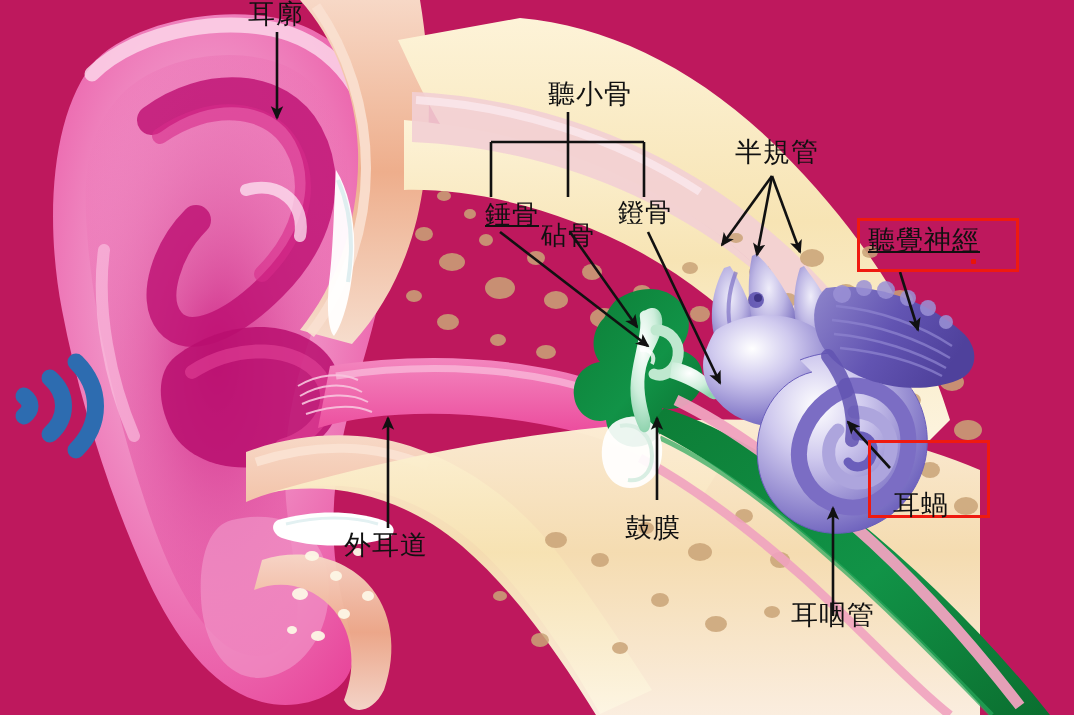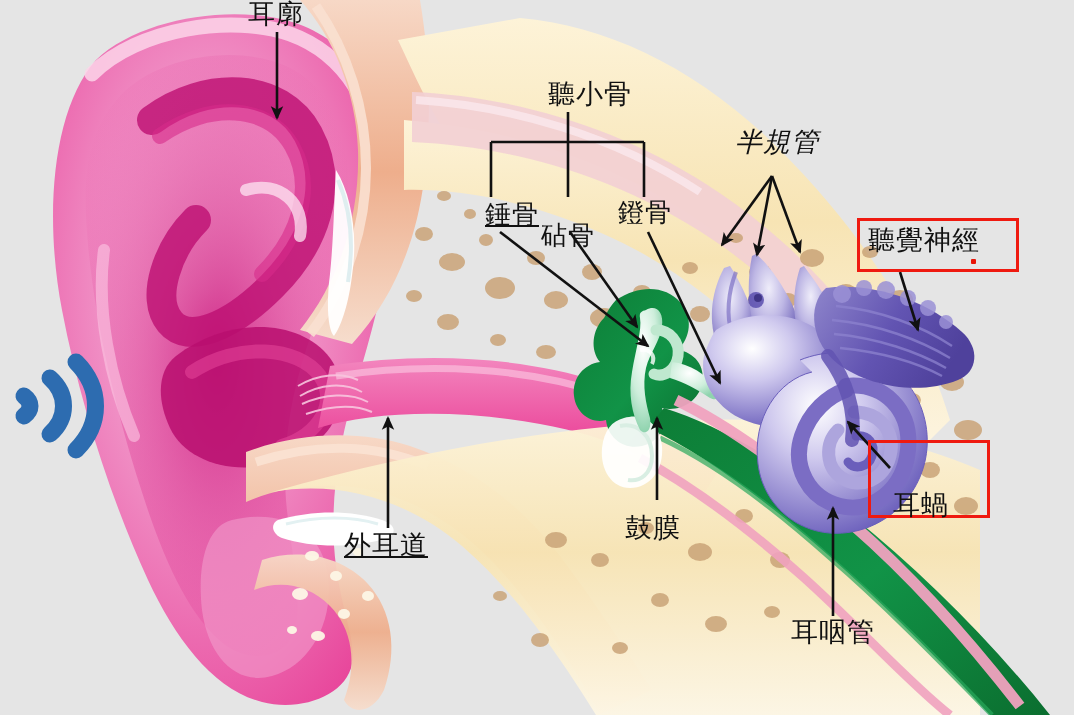--- a/index.html
+++ b/index.html
@@ -1,17 +1,17 @@
 <!DOCTYPE html>
 <html><head>
 <meta charset="utf-8">
 <style>
   html,body{margin:0;padding:0;background:#ffffff;}
   body{font-family:"DejaVu Sans","Liberation Sans",sans-serif;}
-  #stage{position:relative;width:1074px;height:715px;background:#e5e5e5;overflow:hidden;}
+  #stage{position:relative;width:1074px;height:715px;background:#be185d;overflow:hidden;}
   #art{position:absolute;left:0;top:0;width:1074px;height:715px;}
   .lbl{position:absolute;color:#111111;font-size:27px;line-height:1;letter-spacing:1px;
        font-family:"DejaVu Sans","Liberation Sans",sans-serif;white-space:nowrap;}
   .lbl.sm{font-size:26px;}
   .redbox{position:absolute;border:3px solid #ef1a10;box-sizing:border-box;background:transparent;}
   .reddot{position:absolute;width:5px;height:5px;background:#e81508;border-radius:1px;}
   svg{display:block;}
 </style>
 </head>
 <body>
@@ -326,20 +326,20 @@
 
   <div class="redbox" style="left:857px;top:218px;width:162px;height:54px;"></div>
   <div class="reddot" style="left:971px;top:259px;"></div>
   <div class="redbox" style="left:868px;top:440px;width:122px;height:78px;"></div>
 
   <div class="lbl" style="left:248px;top:0px;">耳廓</div>
   <div class="lbl" style="left:548px;top:80px;">聽小骨</div>
   <div class="lbl sm" style="left:485px;top:201px;text-decoration:underline;">錘骨</div>
   <div class="lbl sm" style="left:541px;top:199px;margin-top:23px;">砧骨</div>
   <div class="lbl sm" style="left:618px;top:199px;">鐙骨</div>
-  <div class="lbl" style="left:735px;top:128px;font-style:italic;">半規管</div>
-  <div class="lbl" style="left:868px;top:226px;">聽覺神經</div>
+  <div class="lbl" style="left:735px;top:138px;">半規管</div>
+  <div class="lbl" style="left:868px;top:226px;text-decoration:underline;">聽覺神經</div>
   <div class="lbl" style="left:893px;top:463px;margin-top:28px;">耳蝸</div>
-  <div class="lbl" style="left:344px;top:531px;text-decoration:underline;">外耳道</div>
+  <div class="lbl" style="left:344px;top:531px;">外耳道</div>
   <div class="lbl" style="left:625px;top:514px;">鼓膜</div>
-  <div class="lbl" style="left:791px;top:618px;">耳咽管</div>
+  <div class="lbl" style="left:791px;top:601px;">耳咽管</div>
 
 </div>
 
 </body></html>

